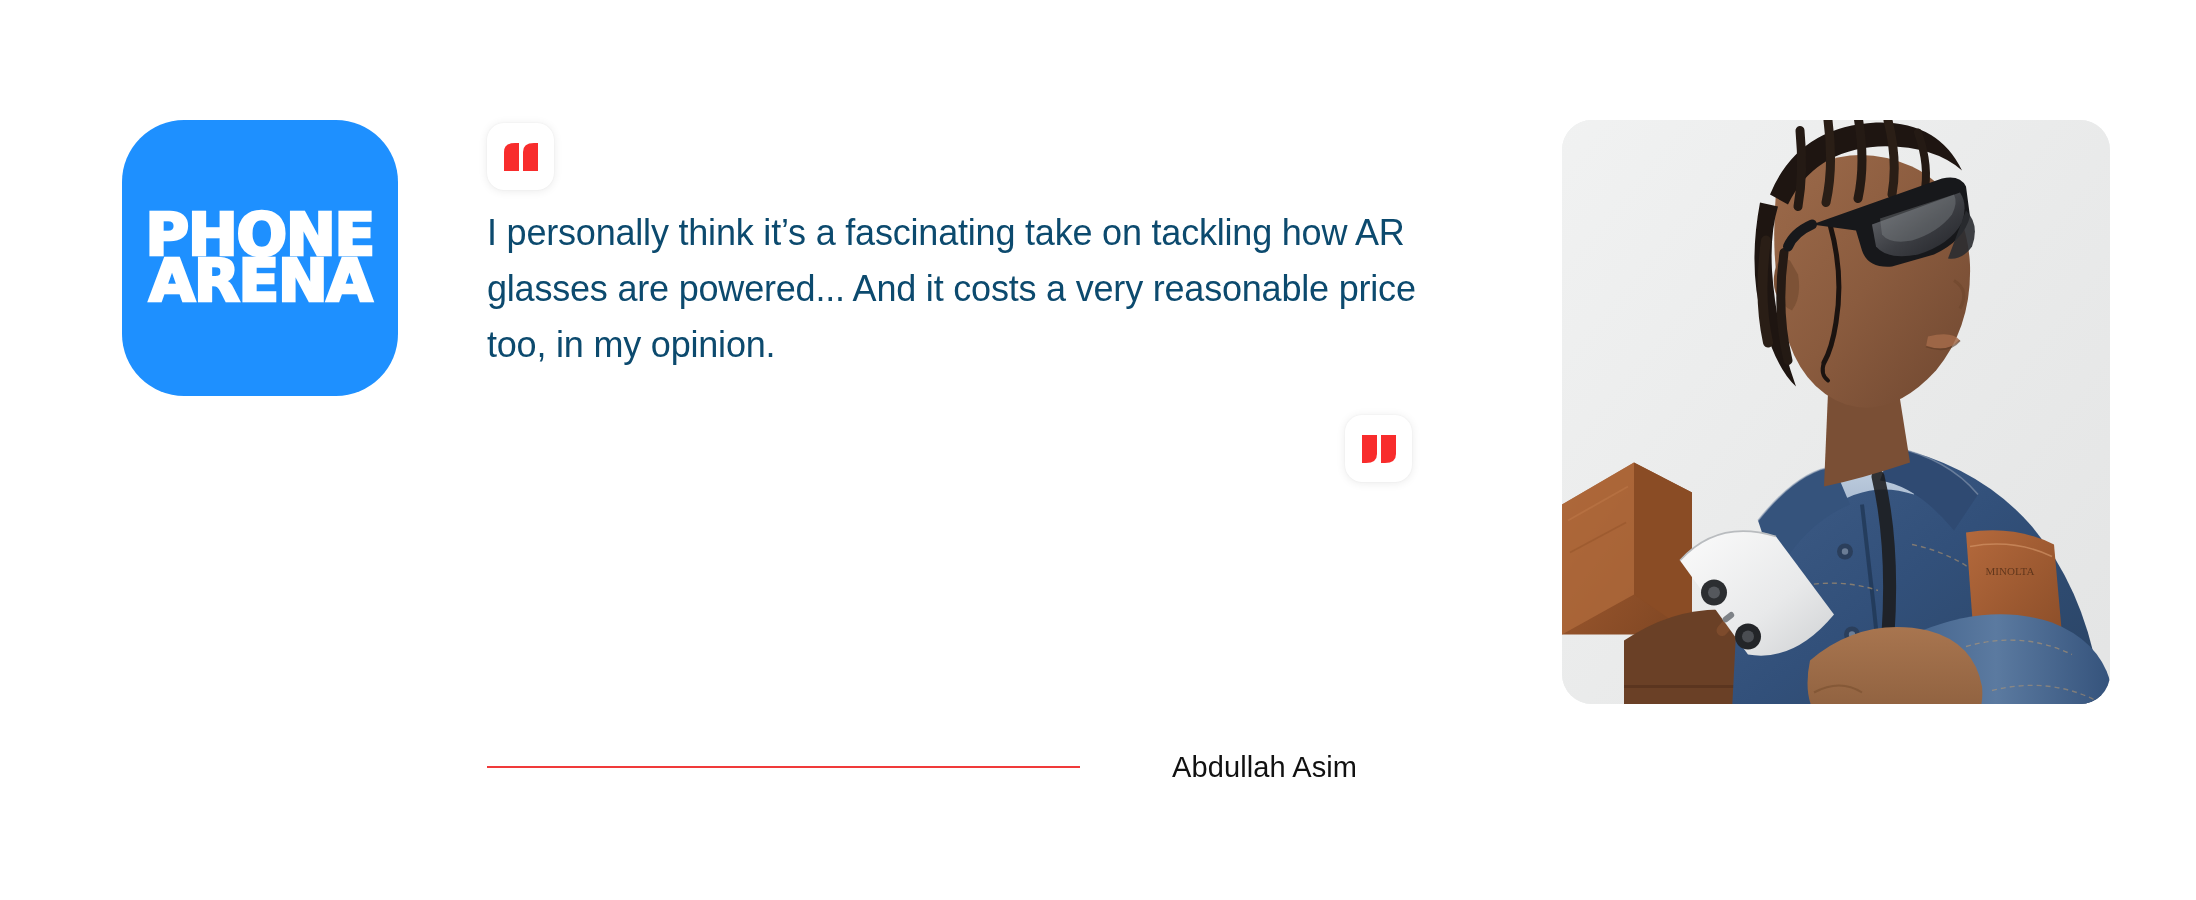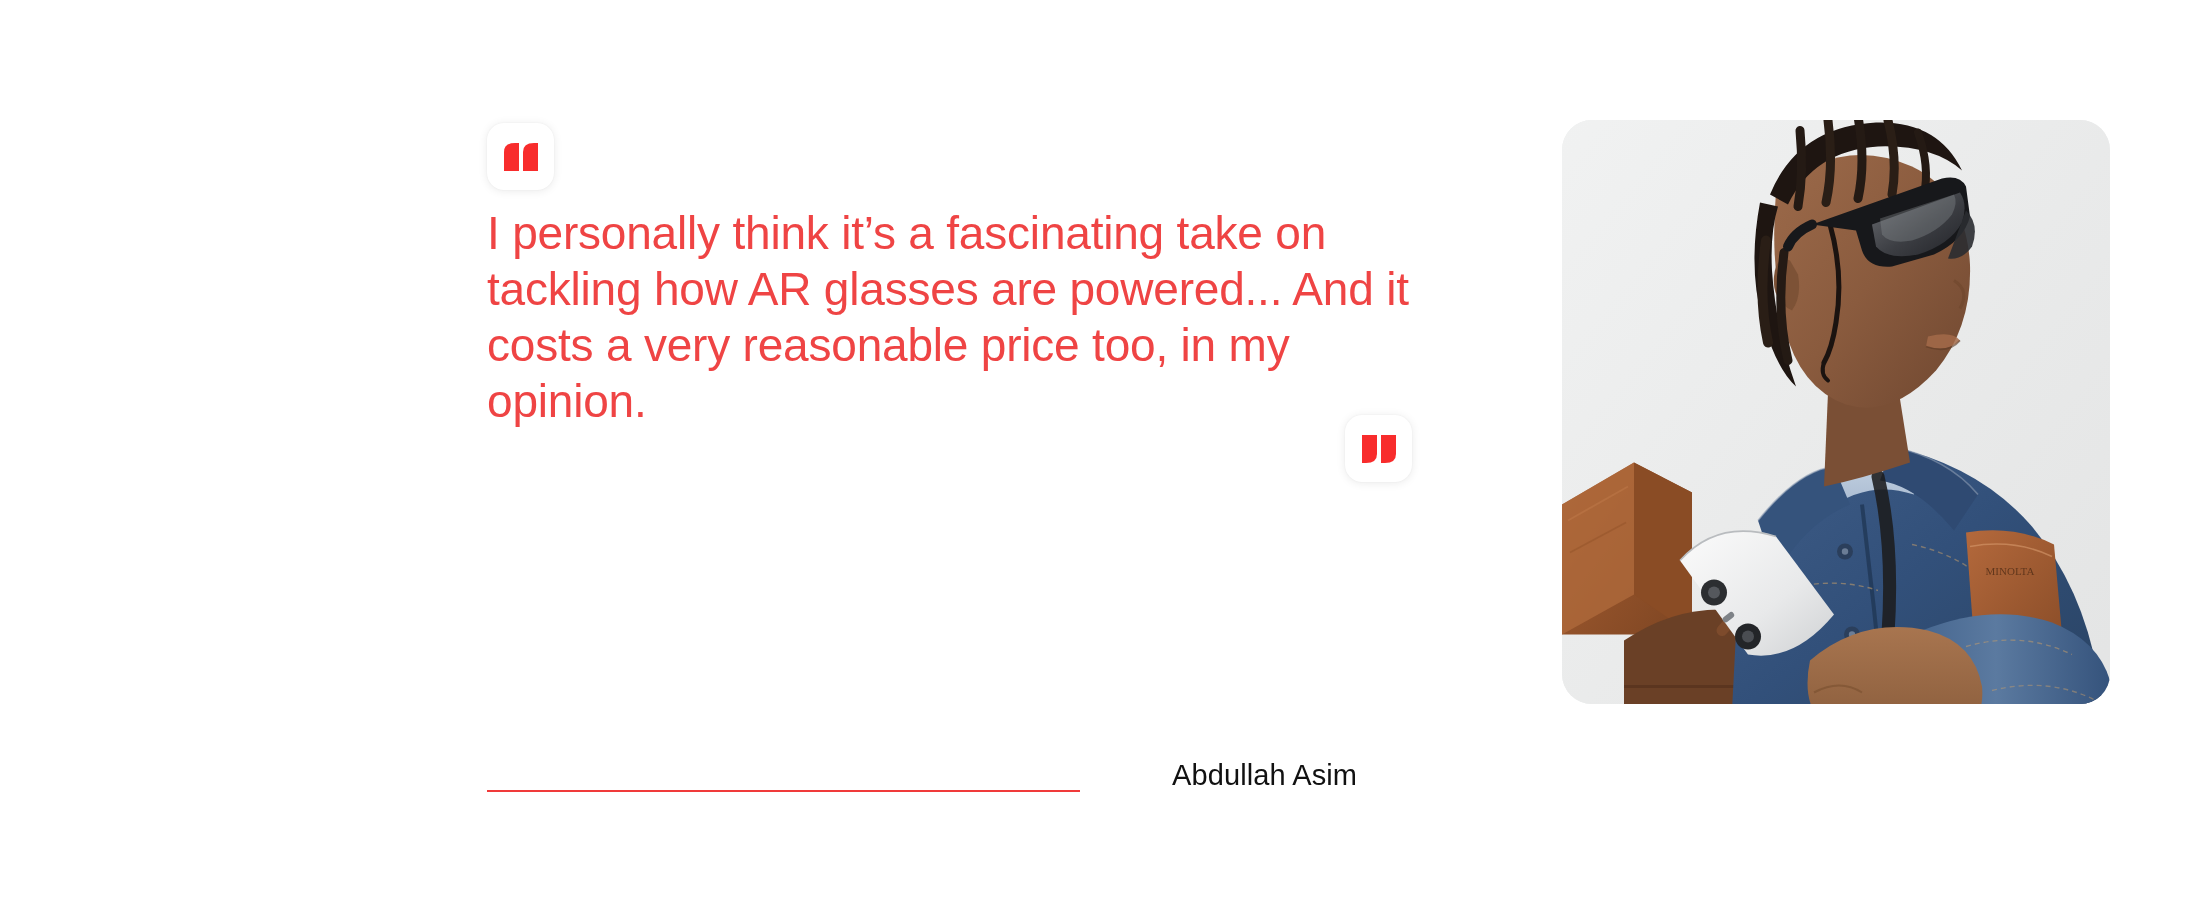--- a/index.html
+++ b/index.html
@@ -67,37 +67,37 @@
   .quote-badge.close { left: 1345px; top: 415px; }
 
   .quote-badge svg { display: block; }
 
   
   .quote-text {
     position: absolute;
     left: 487px;
     top: 205px;
     width: 950px;
-    color: #ef4444;
-    font-size: 46px;
+    color: #0c4a6e;
+    font-size: 36px;
     line-height: 56px;
     font-weight: 400;
     letter-spacing: -0.2px;
     white-space: pre-line;
   }
 
   
   .attribution {
     position: absolute;
     left: 487px;
     top: 742px;
     width: 930px;
     height: 50px;
     display: flex;
-    align-items: flex-end;
+    align-items: center;
   }
   .attr-rule {
     width: 593px;
     height: 2px;
     background: #F03A3A;
     flex: none;
   }
   .attr-spacer { width: 92px; flex: none; }
   .attr-name {
     color: #111111;
@@ -118,20 +118,26 @@
     overflow: hidden;
     background: #eceded;
   }
   .photo-frame svg { display: block; width: 100%; height: 100%; }
 </style>
 </head>
 <body>
 
 <div class="card">
 
+  <div class="brand-tile">
+    <div class="brand-wordmark">
+      <span class="brand-line">PHONE</span>
+      <span class="brand-line">ARENA</span>
+    </div>
+  </div>
 
   <div class="quote-badge open">
     <span>
       <svg width="34" height="28" viewBox="0 0 34 28" aria-hidden="true">
         <path d="M0 28 L0 9 Q0 0 11 0 L15 0 L15 28 Z" fill="#F82C2C"></path>
         <path d="M19 28 L19 9 Q19 0 30 0 L34 0 L34 28 Z" fill="#F82C2C"></path>
       </svg>
     </span>
   </div>
 

